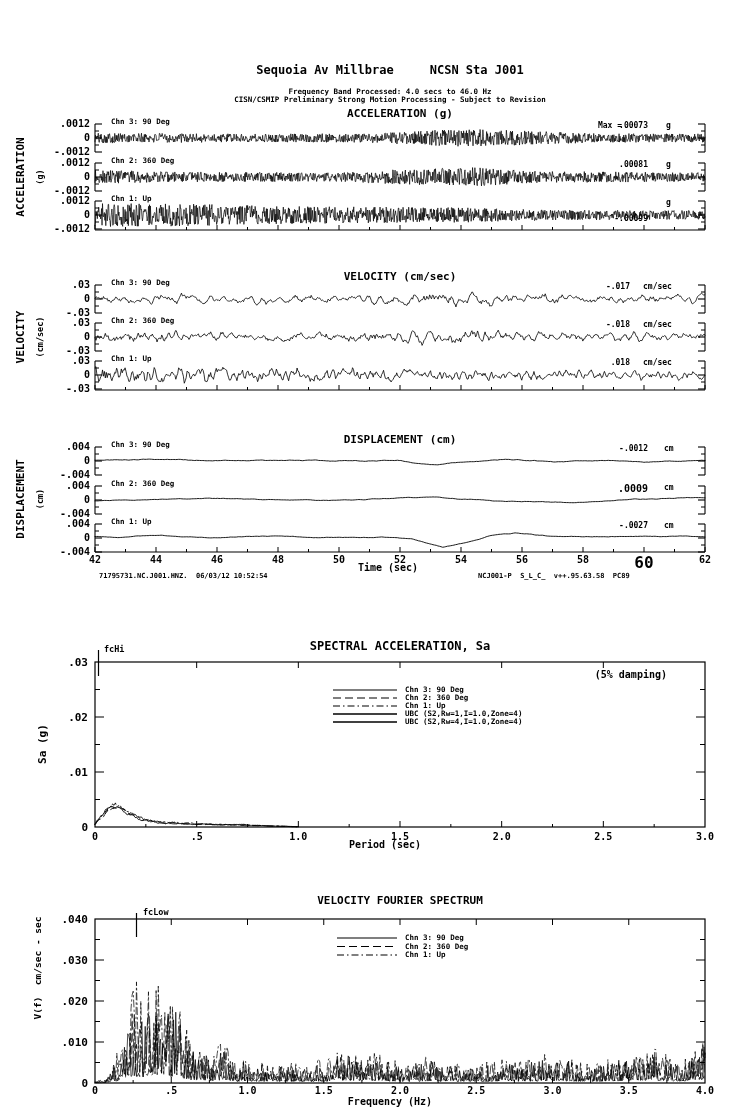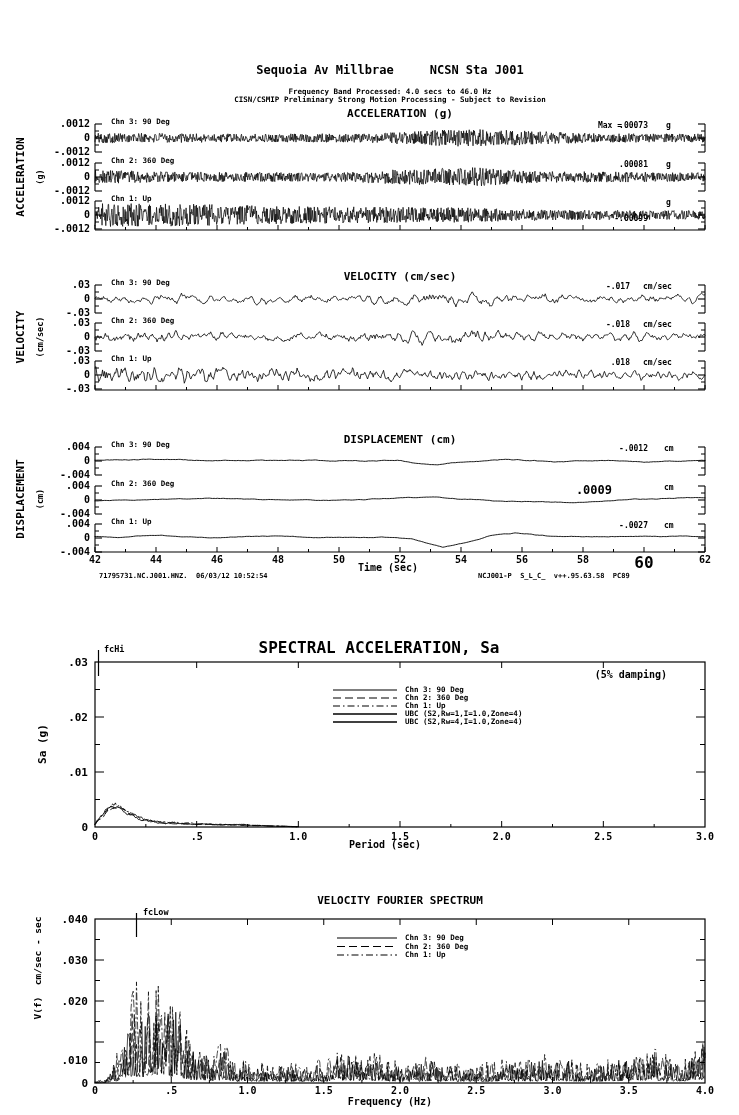--- a/index.html
+++ b/index.html
@@ -8,21 +8,21 @@
         font-family:"DejaVu Sans Mono",monospace;color:#000;overflow:hidden}
   .page svg{position:absolute;left:0;top:0}
   .t{position:absolute;white-space:pre;font-weight:700;line-height:1;color:#000}
   #hdr1{left:390px;top:64px;font-size:12px;transform:translateX(-50%)}
   #hdr2{left:390px;top:75px;font-size:12px;transform:translateX(-50%)}
   #hdr3{left:390px;top:88px;font-size:7.5px;transform:translateX(-50%)}
   #hdr4{left:390px;top:96px;font-size:7.5px;transform:translateX(-50%)}
   #time-label{left:388px;top:563px;font-size:10px;transform:translateX(-50%)}
   #footer-left{left:99px;top:573px;font-size:7px}
   #footer-right{left:478px;top:573px;font-size:7px}
-  #sa-title{left:379px;top:640px;font-size:16px;transform:translateX(-50%)}
+  #sa-title{left:400px;top:640px;font-size:12px;transform:translateX(-50%)}
   #sa-damping{left:667px;top:670px;font-size:10px;transform:translateX(-100%)}
   #sa-fchi{left:104px;top:645px;font-size:8.5px}
   #sa-ylabel{left:42px;top:744px;font-size:11px;transform:translate(-50%,-50%) rotate(-90deg)}
   #sa-xlabel{left:385px;top:840px;font-size:10px;transform:translateX(-50%)}
   #fs-title{left:400px;top:895px;font-size:11px;transform:translateX(-50%)}
   #fs-fclow{left:143px;top:908px;font-size:8.5px}
   #fs-ylabel{left:38px;top:968px;font-size:9.5px;transform:translate(-50%,-50%) rotate(-90deg)}
   #fs-xlabel{left:390px;top:1097px;font-size:10px;transform:translateX(-50%)}
 </style>
 </head>
@@ -371,21 +371,21 @@
     <div class="t" style="left: 90px; top: 447px; font-size: 10px; transform: translate(-100%, -50%);">.004</div>
     <div class="t" style="left: 90px; top: 461px; font-size: 10px; transform: translate(-100%, -50%);">0</div>
     <div class="t" style="left: 90px; top: 475px; font-size: 10px; transform: translate(-100%, -50%);">-.004</div>
     <div class="t" style="left: 111px; top: 441px; font-size: 7.5px; transform: translate(0%, 0%);">Chn 3: 90 Deg</div>
     <div class="t" style="left: 648px; top: 445px; font-size: 8px; transform: translate(-100%, 0%);">-.0012</div>
     <div class="t" style="left: 664px; top: 445px; font-size: 8px; transform: translate(0%, 0%);">cm</div>
     <div class="t" style="left: 90px; top: 486px; font-size: 10px; transform: translate(-100%, -50%);">.004</div>
     <div class="t" style="left: 90px; top: 500px; font-size: 10px; transform: translate(-100%, -50%);">0</div>
     <div class="t" style="left: 90px; top: 514px; font-size: 10px; transform: translate(-100%, -50%);">-.004</div>
     <div class="t" style="left: 111px; top: 480px; font-size: 7.5px; transform: translate(0%, 0%);">Chn 2: 360 Deg</div>
-    <div class="t" style="left: 612px; top: 484px; font-size: 12px; transform: translate(-100%, 0%);">.0009</div>
+    <div class="t" style="left: 648px; top: 484px; font-size: 10px; transform: translate(-100%, 0%);">.0009</div>
     <div class="t" style="left: 664px; top: 484px; font-size: 8px; transform: translate(0%, 0%);">cm</div>
     <div class="t" style="left: 90px; top: 524px; font-size: 10px; transform: translate(-100%, -50%);">.004</div>
     <div class="t" style="left: 90px; top: 538px; font-size: 10px; transform: translate(-100%, -50%);">0</div>
     <div class="t" style="left: 90px; top: 552px; font-size: 10px; transform: translate(-100%, -50%);">-.004</div>
     <div class="t" style="left: 111px; top: 518px; font-size: 7.5px; transform: translate(0%, 0%);">Chn 1: Up</div>
     <div class="t" style="left: 648px; top: 522px; font-size: 8px; transform: translate(-100%, 0%);">-.0027</div>
     <div class="t" style="left: 664px; top: 522px; font-size: 8px; transform: translate(0%, 0%);">cm</div>
     <div class="t" style="left: 95px; top: 555px; font-size: 10px; transform: translate(-50%, 0%);">42</div>
     <div class="t" style="left: 156px; top: 555px; font-size: 10px; transform: translate(-50%, 0%);">44</div>
     <div class="t" style="left: 217px; top: 555px; font-size: 10px; transform: translate(-50%, 0%);">46</div>
@@ -409,21 +409,21 @@
     <div class="t" style="left: 603.333px; top: 832px; font-size: 10px; transform: translate(-50%, 0%);">2.5</div>
     <div class="t" style="left: 705px; top: 832px; font-size: 10px; transform: translate(-50%, 0%);">3.0</div>
     <div class="t" style="left: 405px; top: 686px; font-size: 7.5px; transform: translate(0%, 0%);">Chn 3: 90 Deg</div>
     <div class="t" style="left: 405px; top: 694px; font-size: 7.5px; transform: translate(0%, 0%);">Chn 2: 360 Deg</div>
     <div class="t" style="left: 405px; top: 702px; font-size: 7.5px; transform: translate(0%, 0%);">Chn 1: Up</div>
     <div class="t" style="left: 405px; top: 710px; font-size: 7.5px; transform: translate(0%, 0%);">UBC (S2,Rw=1,I=1.0,Zone=4)</div>
     <div class="t" style="left: 405px; top: 718px; font-size: 7.5px; transform: translate(0%, 0%);">UBC (S2,Rw=4,I=1.0,Zone=4)</div>
     <div class="t" style="left: 88px; top: 919px; font-size: 11px; transform: translate(-100%, -50%);">.040</div>
     <div class="t" style="left: 88px; top: 960px; font-size: 11px; transform: translate(-100%, -50%);">.030</div>
     <div class="t" style="left: 88px; top: 1001px; font-size: 11px; transform: translate(-100%, -50%);">.020</div>
-    <div class="t" style="left: 88px; top: 1042px; font-size: 11px; transform: translate(-100%, -50%); margin-top: 18px;">.010</div>
+    <div class="t" style="left: 88px; top: 1042px; font-size: 11px; transform: translate(-100%, -50%);">.010</div>
     <div class="t" style="left: 88px; top: 1083px; font-size: 11px; transform: translate(-100%, -50%);">0</div>
     <div class="t" style="left: 95px; top: 1086px; font-size: 10px; transform: translate(-50%, 0%);">0</div>
     <div class="t" style="left: 171.25px; top: 1086px; font-size: 10px; transform: translate(-50%, 0%);">.5</div>
     <div class="t" style="left: 247.5px; top: 1086px; font-size: 10px; transform: translate(-50%, 0%);">1.0</div>
     <div class="t" style="left: 323.75px; top: 1086px; font-size: 10px; transform: translate(-50%, 0%);">1.5</div>
     <div class="t" style="left: 400px; top: 1086px; font-size: 10px; transform: translate(-50%, 0%);">2.0</div>
     <div class="t" style="left: 476.25px; top: 1086px; font-size: 10px; transform: translate(-50%, 0%);">2.5</div>
     <div class="t" style="left: 552.5px; top: 1086px; font-size: 10px; transform: translate(-50%, 0%);">3.0</div>
     <div class="t" style="left: 628.75px; top: 1086px; font-size: 10px; transform: translate(-50%, 0%);">3.5</div>
     <div class="t" style="left: 705px; top: 1086px; font-size: 10px; transform: translate(-50%, 0%);">4.0</div>

